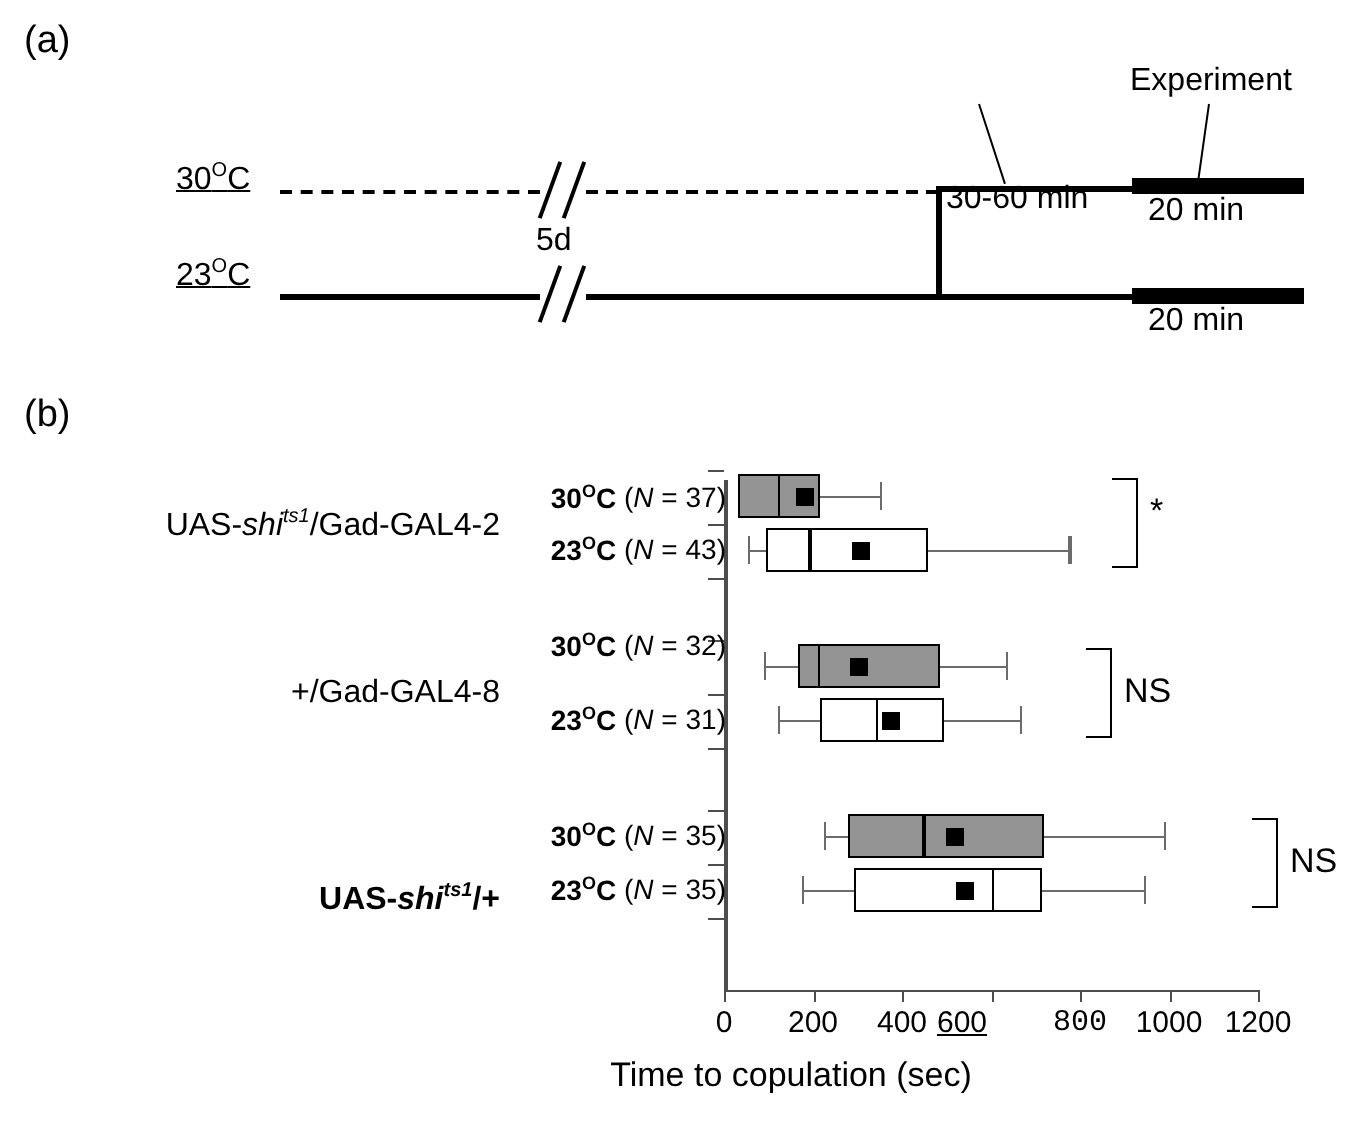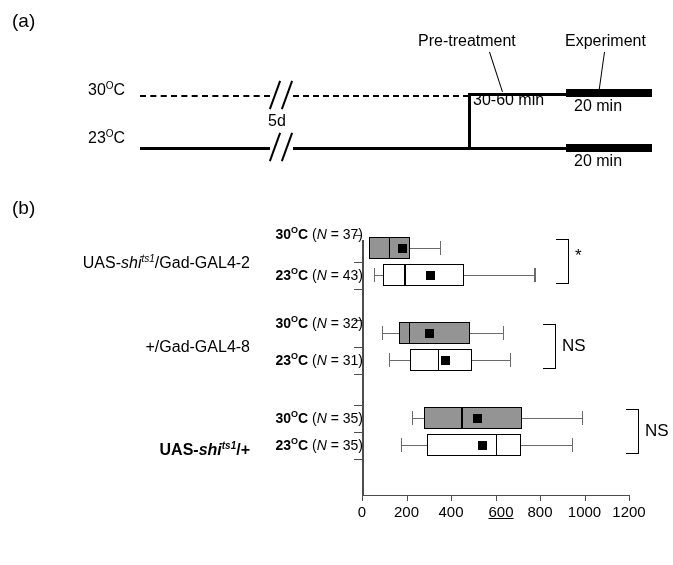--- a/index.html
+++ b/index.html
@@ -24,20 +24,21 @@
   #panel-a-letter { left: 12px; top: 10px; }
   #panel-b-letter { left: 12px; top: 197px; }
 
   
   #panel-a { position: absolute; left: 0; top: 0; width: 673px; height: 190px; }
 
   .temp-label {
     position: absolute;
     font-size: 16px;
     white-space: nowrap;
+    text-decoration: underline;
   }
   .temp-label sup { font-size: 10px; vertical-align: super; }
 
   #temp-30-label { left: 88px; top: 80px; }
   #temp-23-label { left: 88px; top: 128px; }
 
   
   #line30-left {
     position: absolute; left: 140px; top: 95px;
     width: 130px; height: 0;
@@ -254,21 +255,20 @@
       <span class="break-slash" style="left:4px; top:0;"></span>
       <span class="break-slash" style="left:16px; top:0;"></span>
     </div>
     <div class="break-mark" id="break23">
       <span class="break-slash" style="left:4px; top:0;"></span>
       <span class="break-slash" style="left:16px; top:0;"></span>
     </div>
 
     <div id="fivedays-label" class="duration-label">5d</div>
 
-    <div class="callout-label" id="pretreat-label">Pre-treatment</div>
     <div class="callout-leader" id="pretreat-leader"></div>
 
     <div class="callout-label" id="experiment-label">Experiment</div>
     <div class="callout-leader" id="experiment-leader"></div>
 
     <div class="duration-label" id="dur-3060">30-60 min</div>
     <div class="duration-label" id="dur-20a">20 min</div>
     <div class="duration-label" id="dur-20b">20 min</div>
   </div>
 
@@ -280,23 +280,23 @@
     <div id="axis-x"></div>
 
     <div id="ticks-x">
         <div class="xtick" style="left: 362px;"></div>
         <div class="xticklabel" style="left: 362px;">0</div>
         <div class="xtick" style="left: 406.5px;"></div>
         <div class="xticklabel" style="left: 406.5px;">200</div>
         <div class="xtick" style="left: 451px;"></div>
         <div class="xticklabel" style="left: 451px;">400</div>
         <div class="xtick" style="left: 495.5px;"></div>
-        <div class="xticklabel" style="left: 501px; text-decoration: underline;">600</div>
+        <div class="xticklabel" style="left: 481px; text-decoration: underline;">600</div>
         <div class="xtick" style="left: 540px;"></div>
-        <div class="xticklabel" style="left: 540px;">800</div>
+        <div class="xticklabel" style="left: 540px; font-family: Liberation Mono, monospace;">800</div>
         <div class="xtick" style="left: 584.5px;"></div>
         <div class="xticklabel" style="left: 584.5px;">1000</div>
         <div class="xtick" style="left: 629px;"></div>
         <div class="xticklabel" style="left: 629px;">1200</div>
       </div>
     <div id="ticks-y">
         <div class="ytick" style="top: 44.5px;"></div>
         <div class="ytick" style="top: 71.5px;"></div>
         <div class="ytick" style="top: 98.5px;"></div>
         <div class="ytick" style="top: 129.5px;"></div>
@@ -339,33 +339,34 @@
         <div class="bp-mean" style="left: 473.2px; top: 223.5px;"></div>
         <div class="bp-whisker-line" style="left: 400.938px; width: 171.325px; top: 255px;"></div>
         <div class="bp-cap" style="left: 400.938px; top: 248px; height: 14px;"></div>
         <div class="bp-cap" style="left: 572.263px; top: 248px; height: 14px;"></div>
         <div class="bp-box open" style="left: 426.525px; width: 94.5625px; top: 244px; height: 22px;"></div>
         <div class="bp-median" style="left: 495.5px; top: 244px; height: 22px;"></div>
         <div class="bp-mean" style="left: 477.65px; top: 250.5px;"></div>
       </div>
     <div id="labels-layer">
         <div class="group-label" style="top: 62.5px;"><span>UAS-</span><i>shi</i><sup>ts1</sup><span>/Gad-GAL4-2</span></div>
-        <div class="cond-label" style="top: 35px;"><b><span>30</span><sup>O</sup><span>C</span></b><span> (<i>N</i> = 37)</span></div>
+        <div class="cond-label" style="top: 50px;"><b><span>30</span><sup>O</sup><span>C</span></b><span> (<i>N</i> = 37)</span></div>
         <div class="cond-label" style="top: 76px;"><b><span>23</span><sup>O</sup><span>C</span></b><span> (<i>N</i> = 43)</span></div>
         <div class="group-label" style="top: 147.5px;"><span>+/Gad-GAL4-8</span></div>
         <div class="cond-label" style="top: 124px;"><b><span>30</span><sup>O</sup><span>C</span></b><span> (<i>N</i> = 32)</span></div>
         <div class="cond-label" style="top: 161px;"><b><span>23</span><sup>O</sup><span>C</span></b><span> (<i>N</i> = 31)</span></div>
         <div class="group-label" style="top: 250px; font-weight: bold;"><span>UAS-</span><i>shi</i><sup>ts1</sup><span>/+</span></div>
         <div class="cond-label" style="top: 219px;"><b><span>30</span><sup>O</sup><span>C</span></b><span> (<i>N</i> = 35)</span></div>
         <div class="cond-label" style="top: 246px;"><b><span>23</span><sup>O</sup><span>C</span></b><span> (<i>N</i> = 35)</span></div>
       </div>
     <div id="sig-layer">
         <div class="sig-bracket" style="left: 556px; top: 49px; width: 13px; height: 45px;"></div>
         <div class="sig-text" style="left: 575px; top: 55.5px;">*</div>
         <div class="sig-bracket" style="left: 543px; top: 134px; width: 13px; height: 45px;"></div>
         <div class="sig-text" style="left: 562px; top: 145.5px;">NS</div>
         <div class="sig-bracket" style="left: 626px; top: 219px; width: 13px; height: 45px;"></div>
         <div class="sig-text" style="left: 645px; top: 230.5px;">NS</div>
       </div>
 
+    <div id="xaxis-title">Time to copulation (sec)</div>
   </div>
 
 </div>
 
 </body></html>

